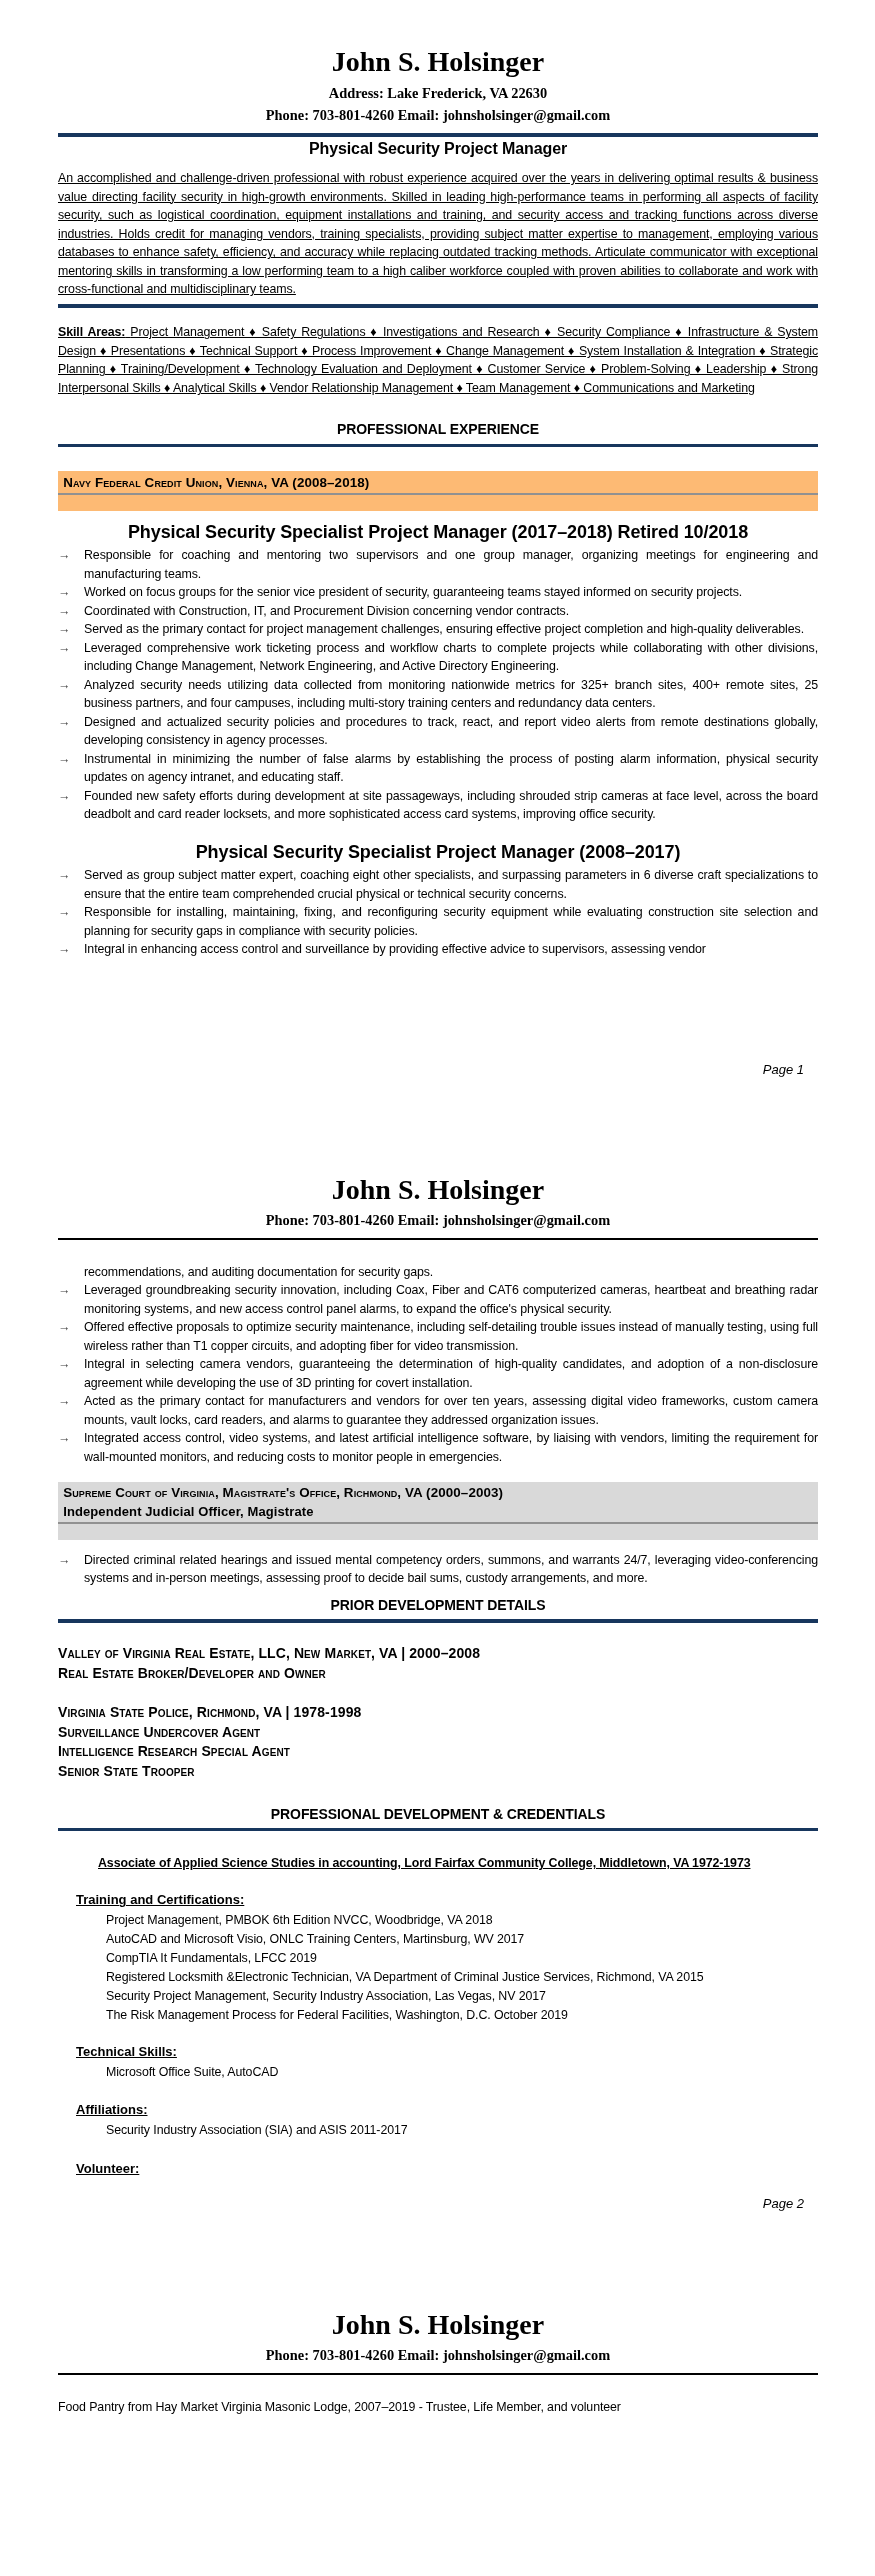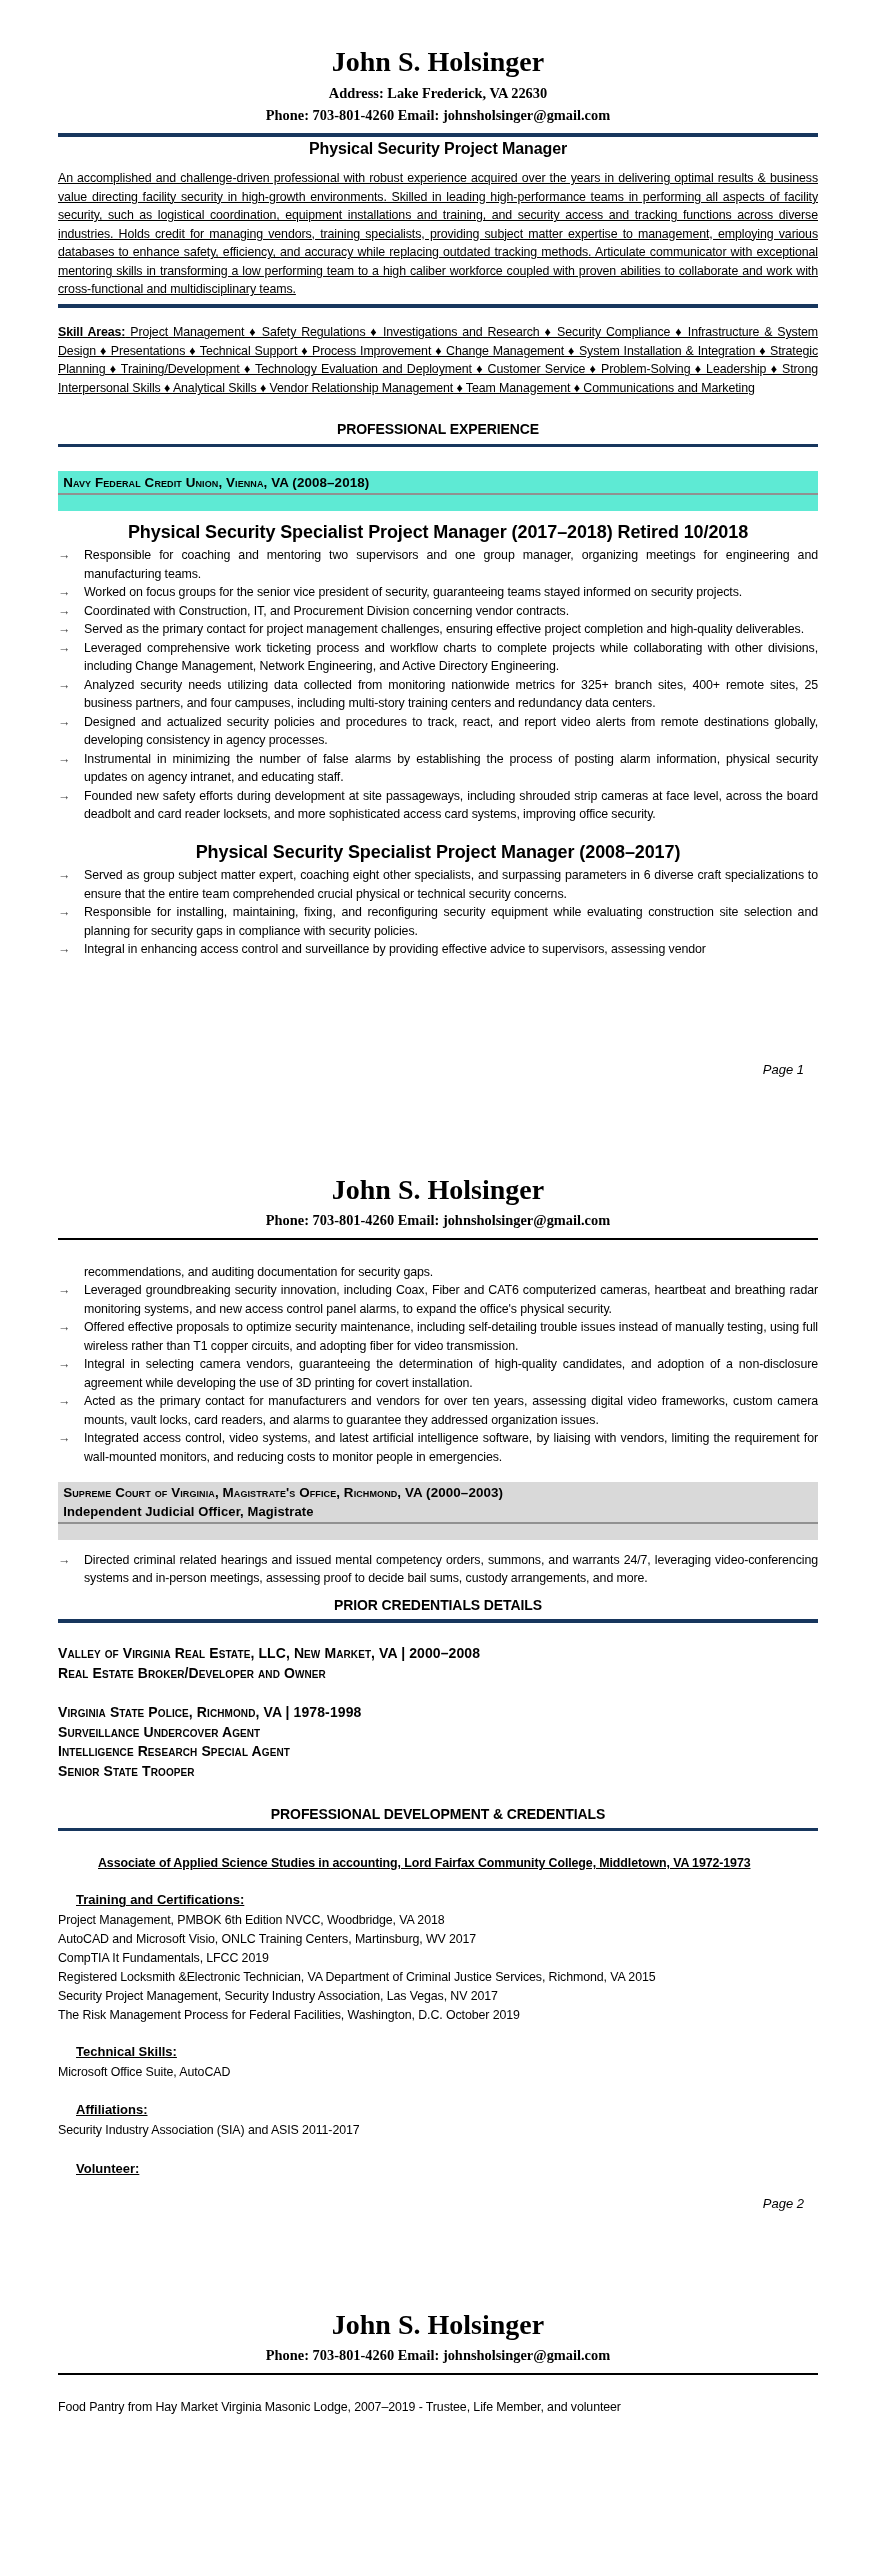--- a/index.html
+++ b/index.html
@@ -54,21 +54,21 @@
   .bullets.mt{margin-top:10.3px;}
 
   .entry{margin-top:21.6px;}
   .entry.e2{margin-top:19.6px;}
   .entry-line{font-size:14px;font-weight:700;font-variant:small-caps;line-height:19.6px;letter-spacing:0.1px;}
 
   .edu{margin-top:23px;font-weight:700;margin-left:40px;}
   .cred-label{margin-top:18.5px;font-size:13px;font-weight:700;text-decoration:underline;line-height:18.5px;margin-left:18px;}
   .cred-label.aff{margin-top:19.6px;}
   .cred-label.vol{margin-top:20.6px;}
-  .cred-lines{margin-top:1px;}
+  .cred-lines{margin-top:1px;margin-left:48px;}
   .cred-line{font-size:12.4px;line-height:19px;letter-spacing:-0.1px;}
 
   .vol-entry{margin-top:23px;font-size:12.4px;line-height:18.5px;letter-spacing:-0.1px;}
 
   .footer{position:absolute;right:72px;font-size:13px;font-style:italic;line-height:15.5px;}
   .f1{top:1062px;}
   .f2{top:2196px;}
 </style>
 </head>
 <body>
@@ -87,21 +87,21 @@
     <p class="body-text just summary">An accomplished and challenge-driven professional with robust experience acquired over the years in delivering optimal results &amp; business value directing facility security in high-growth environments. Skilled in leading high-performance teams in performing all aspects of facility security, such as logistical coordination, equipment installations and training, and security access and tracking functions across diverse industries. Holds credit for managing vendors, training specialists, providing subject matter expertise to management, employing various databases to enhance safety, efficiency, and accuracy while replacing outdated tracking methods. Articulate communicator with exceptional mentoring skills in transforming a low performing team to a high caliber workforce coupled with proven abilities to collaborate and work with cross-functional and multidisciplinary teams.</p>
 
     <div class="rule-navy tight accent-bg" style="background: rgb(23, 54, 93);"></div>
 
     <p class="body-text just skills-par"><span class="label-ul">Skill Areas:</span>
       <span>Project Management ♦ Safety Regulations ♦ Investigations and Research ♦ Security Compliance ♦ Infrastructure &amp; System Design ♦ Presentations ♦ Technical Support ♦ Process Improvement ♦ Change Management ♦ System Installation &amp; Integration ♦ Strategic Planning ♦ Training/Development ♦ Technology Evaluation and Deployment ♦ Customer Service ♦ Problem-Solving ♦ Leadership ♦ Strong Interpersonal Skills ♦ Analytical Skills ♦ Vendor Relationship Management ♦ Team Management ♦ Communications and Marketing</span></p>
 
     <h2 class="section">PROFESSIONAL EXPERIENCE</h2>
     <div class="rule-navy under-h2 accent-bg" style="background: rgb(23, 54, 93);"></div>
 
-    <div class="banner" style="background: #5eead4;">
+    <div class="banner" style="background: #fdba74;">
       <div class="banner-row">Navy Federal Credit Union, Vienna, VA (2008–2018)</div>
       <div class="banner-div" style="background: rgb(145, 145, 145);"></div>
       <div class="banner-empty"></div>
     </div>
 
     <h3 class="job-title">Physical Security Specialist Project Manager (2017–2018) Retired 10/2018</h3>
     <div class="bullets">
 
         <div class="bullet">
           <span class="arrow">→</span>
@@ -214,21 +214,21 @@
     </div>
 
     <div class="bullets mt">
 
         <div class="bullet">
           <span class="arrow">→</span>
           <span class="btext">Directed criminal related hearings and issued mental competency orders, summons, and warrants 24/7, leveraging video-conferencing systems and in-person meetings, assessing proof to decide bail sums, custody arrangements, and more.</span>
         </div>
       </div>
 
-    <h2 class="section mid">PRIOR CREDENTIALS DETAILS</h2>
+    <h2 class="section mid">PRIOR DEVELOPMENT DETAILS</h2>
     <div class="rule-navy under-h2 accent-bg" style="background: rgb(23, 54, 93);"></div>
 
     <div class="entry">
 
         <div class="entry-line">Valley of Virginia Real Estate, LLC, New Market, VA | 2000–2008</div>
 
         <div class="entry-line">Real Estate Broker/Developer and Owner</div>
       </div>
 
     <div class="entry e2">

